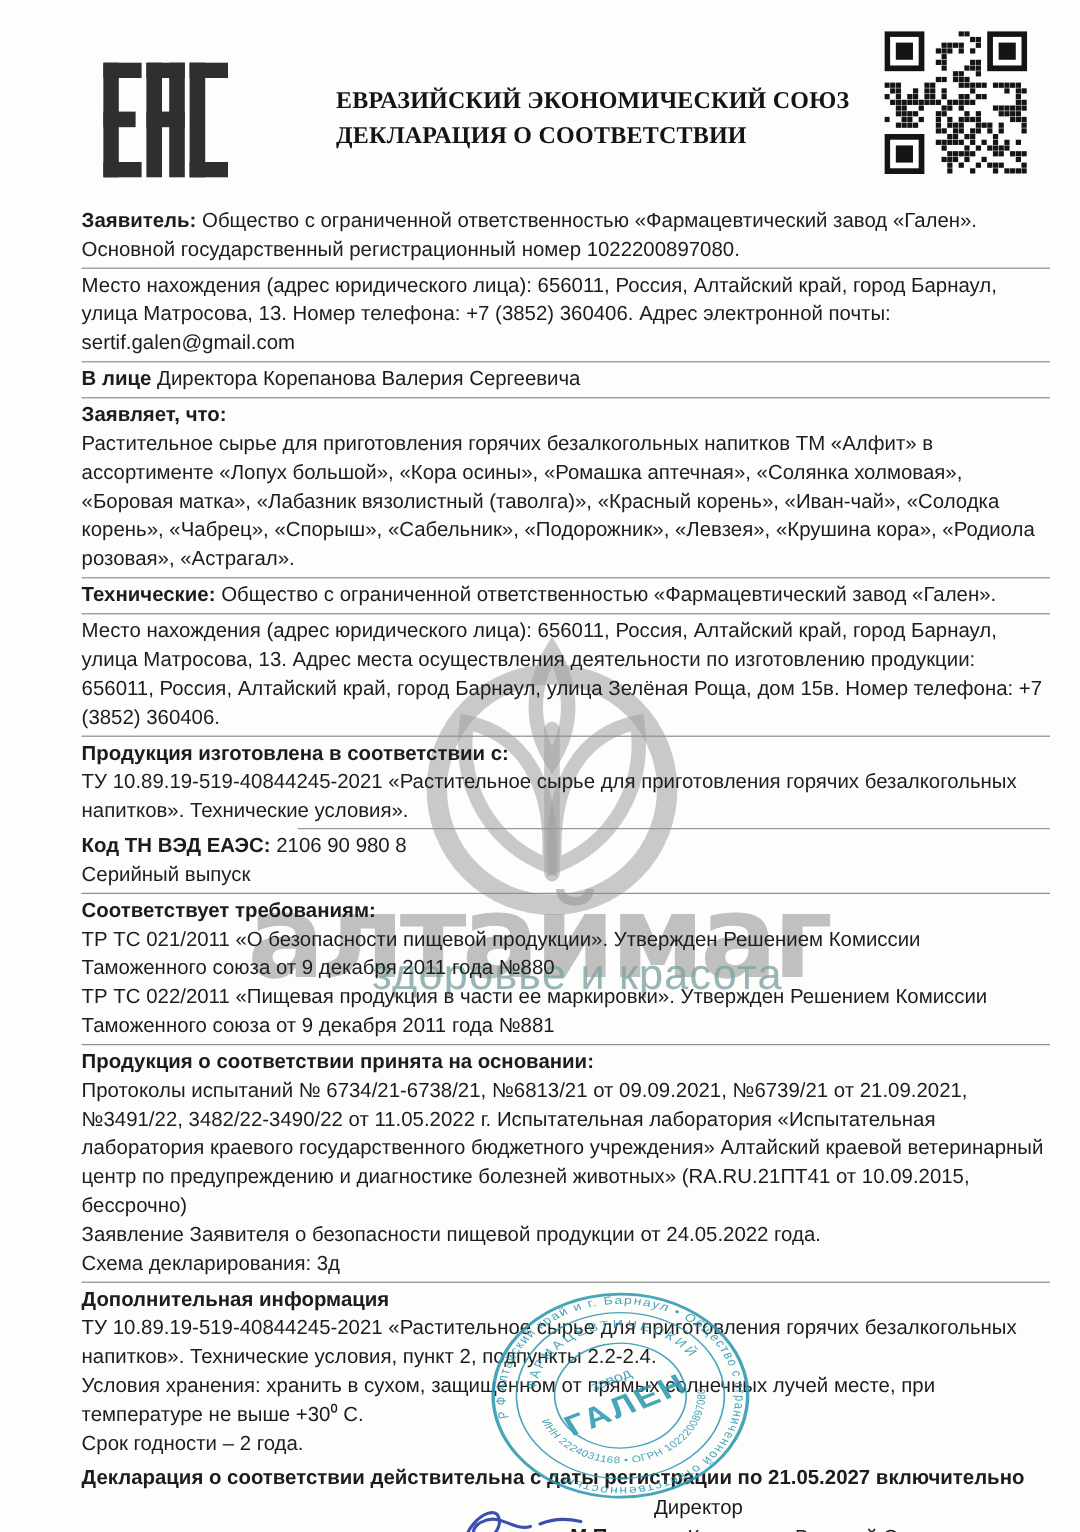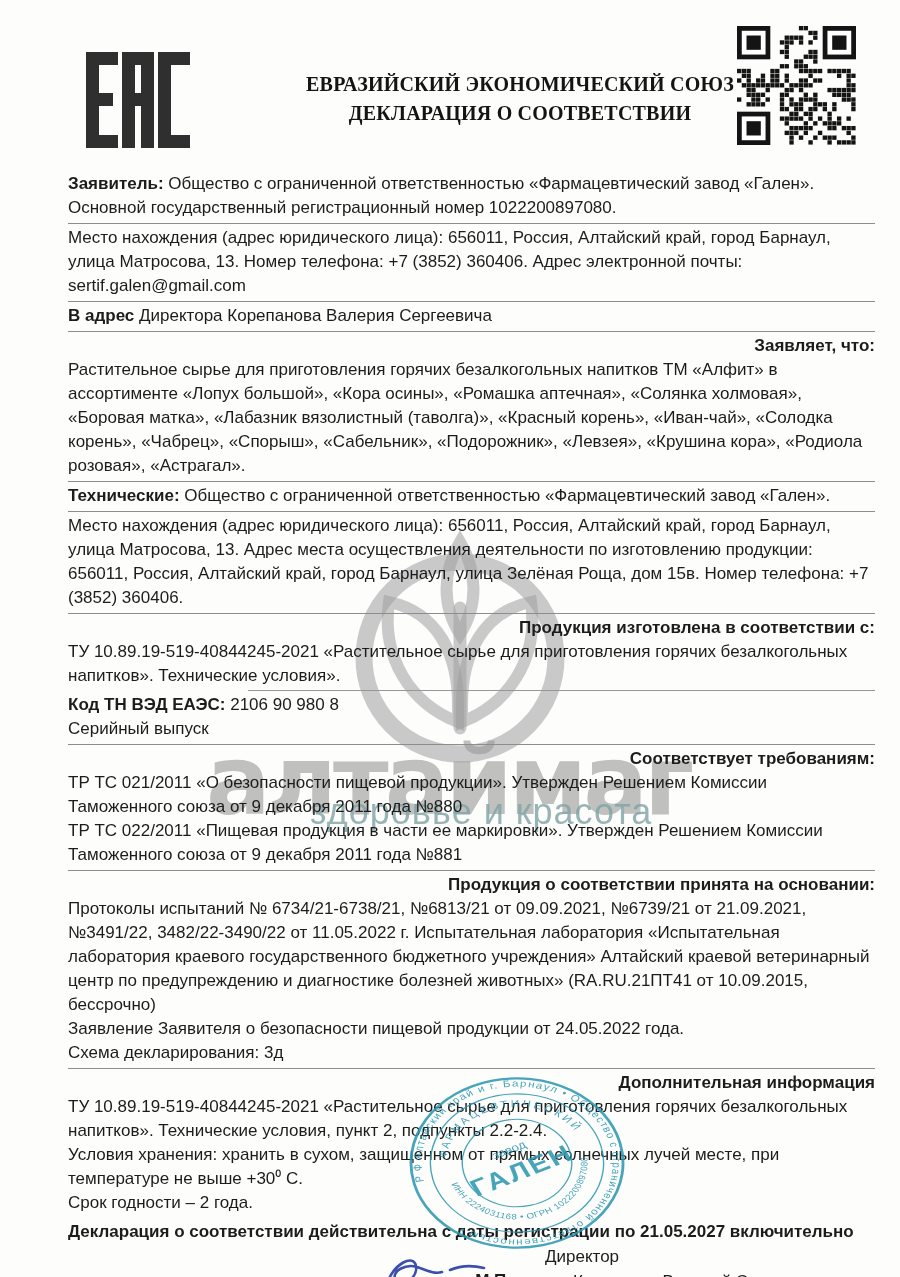--- a/index.html
+++ b/index.html
@@ -1,30 +1,30 @@
 <!DOCTYPE html>
 <html><head>
 <meta charset="utf-8">
 <style>
   html,body{margin:0;padding:0;background:#e8e8e8;}
   .page{position:relative;width:900px;height:1277px;margin:0 auto;background:#fdfdfc;
         font-family:"Liberation Sans",sans-serif;color:#1c1c1c;overflow:hidden;}
   
   .header{position:relative;height:170px;}
   .eac-logo{position:absolute;left:86px;top:52px;width:104px;height:96px;}
-  .doc-title{position:absolute;left:280px;top:70px;width:480px;text-align:center;
+  .doc-title{position:absolute;left:280px;top:70px;width:480px;text-align:left;
              font-family:"Liberation Serif",serif;font-weight:bold;font-size:20px;
              line-height:1.45;letter-spacing:.2px;color:#141414;}
   .qr{position:absolute;left:737px;top:26px;width:119px;height:119px;}
   
   .content{position:relative;z-index:1;padding:0 25px 0 68px;font-size:17px;line-height:24px;}
   .content p{margin:0;}
   .sec{padding:2px 0 3px;}
   .ruled{border-top:1px solid #8d8d8d;}
-  .hdr{font-weight:bold;text-align:right;}
+  .hdr{font-weight:bold;}
   .lbl{font-weight:bold;}
   .rule-partial{border-top:1px solid #979797;margin:2px 0 2px 180px;height:0;}
   
   .validity{font-weight:bold;margin-top:4px;padding-top:2px;}
   .sig-grid{display:grid;grid-template-columns:477px 1fr;margin-top:1px;}
   .sig-director{text-align:left;padding-right:125px;line-height:23px;}
   .sig-line{position:relative;border-bottom:1.5px solid #2a2a2a;height:26px;}
   .mp{position:absolute;right:34px;bottom:1px;font-weight:bold;}
   .sig-svg{position:absolute;left:312px;bottom:-4px;width:150px;height:46px;z-index:4;}
   .sig-name{border-bottom:1.5px solid #2a2a2a;margin-left:14px;padding-left:14px;height:26px;
@@ -291,21 +291,21 @@
       <p><span class="lbl">Заявитель:</span>
          <span>Общество с ограниченной ответственностью «Фармацевтический завод «Гален».</span><br>
          <span>Основной государственный регистрационный номер 1022200897080.</span></p>
     </div>
 
     <div class="sec ruled">
       <p>Место нахождения (адрес юридического лица): 656011, Россия, Алтайский край, город Барнаул, улица Матросова, 13. Номер телефона: +7 (3852) 360406. Адрес электронной почты: sertif.galen@gmail.com</p>
     </div>
 
     <div class="sec ruled">
-      <p><span class="lbl">В адрес</span>
+      <p><span class="lbl">В лице</span>
          <span>Директора Корепанова Валерия Сергеевича</span></p>
     </div>
 
     <div class="sec ruled">
       <p class="hdr">Заявляет, что:</p>
       <p>Растительное сырье для приготовления горячих безалкогольных напитков ТМ «Алфит» в ассортименте «Лопух большой», «Кора осины», «Ромашка аптечная», «Солянка холмовая», «Боровая матка», «Лабазник вязолистный (таволга)», «Красный корень», «Иван-чай», «Солодка корень», «Чабрец», «Спорыш», «Сабельник», «Подорожник», «Левзея», «Крушина кора», «Родиола розовая», «Астрагал».</p>
     </div>
 
     <div class="sec ruled">
       <p><span class="lbl">Технические:</span>

